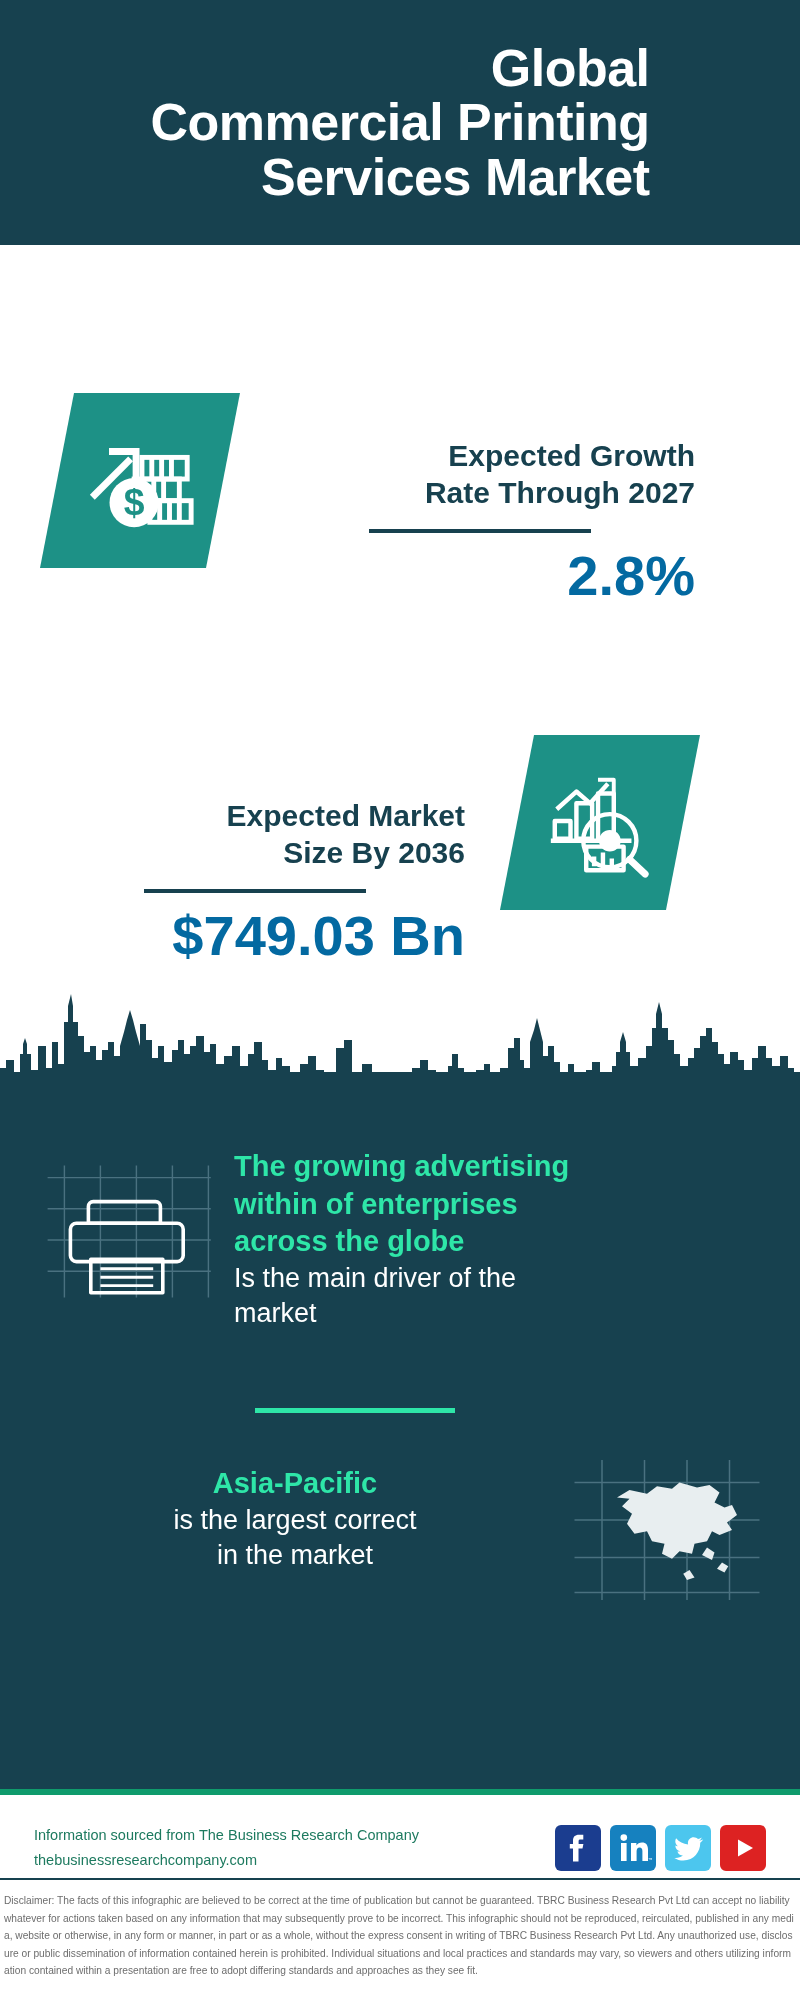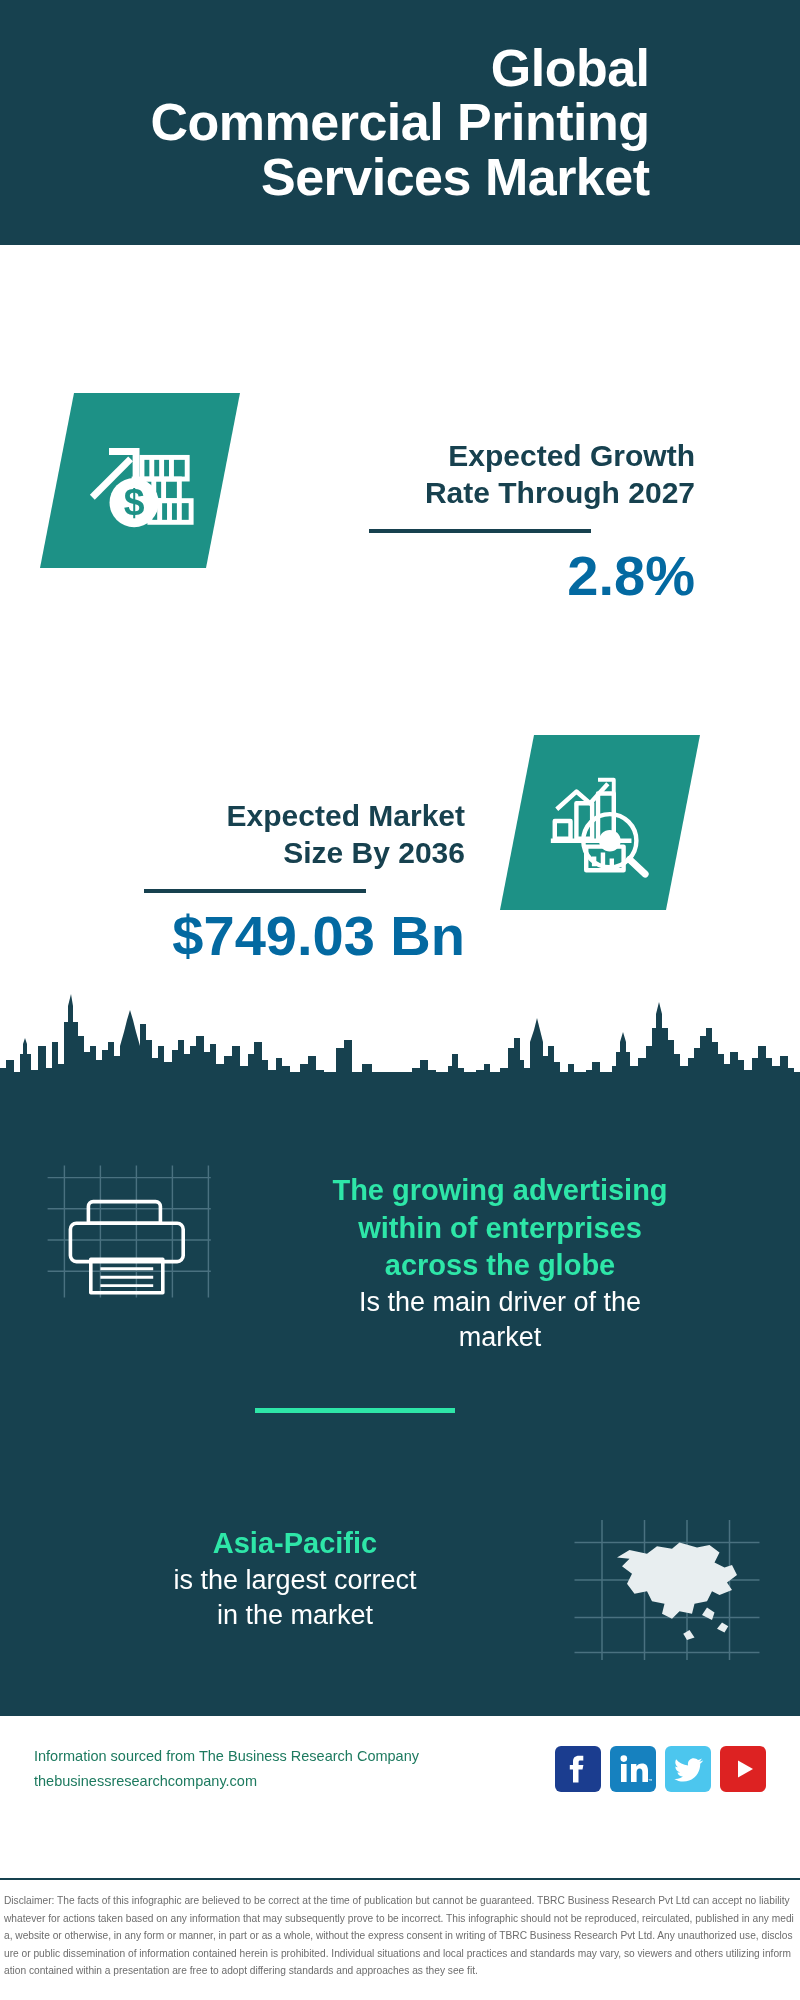--- a/index.html
+++ b/index.html
@@ -67,51 +67,51 @@
     display:block;
   }
 
   
   .driver {
     position:absolute; left:0; top:1148px; width:800px;
     display:flex; align-items:flex-start; padding:0 28px;
   }
   .driver-ico { width:200px; flex:0 0 200px; padding-top:8px; }
   .driver-ico svg { width:180px; height:150px; display:block; margin:0 auto; }
-  .driver-txt { flex:1 1 auto; text-align:center; padding:0 6px;margin-top:24px; }
+  .driver-txt { flex:1 1 auto; padding:0 6px; }
   .hl {
     color:#2ee6a8; font-size:29px; font-weight:bold; line-height:1.3;
   }
   .sub {
     color:#ffffff; font-size:27px; font-weight:normal; line-height:1.3;
   }
 
   .mid-rule {
     position:absolute; left:255px; top:1408px;
     width:200px; height:5px; background:#2ee6a8;
   }
 
   
   .region {
-    position:absolute; left:0; top:1515px; width:800px;
+    position:absolute; left:0; top:1455px; width:800px;
     display:flex; align-items:flex-start; padding:0 28px;
   }
   .region-txt { flex:1 1 auto; text-align:center; padding-top:10px; }
   .region-ico { width:210px; flex:0 0 210px; }
   .region-ico svg { width:200px; height:150px; display:block; margin:0 auto; }
 
   
   .greenbar {
     position:absolute; left:0; top:1789px; width:800px; height:6px;
     background:#0f9b6c;
   }
 
   
   .footer {
-    position:absolute; left:0; top:1716px; width:800px; height:105px;
+    position:absolute; left:0; top:1795px; width:800px; height:105px;
     background:#ffffff;
     display:flex; align-items:center; padding:0 34px;
   }
   .src { flex:1 1 auto; }
   .src div { color:#1d7a5f; font-size:14.5px; line-height:1.72; }
   .social { display:flex; gap:9px; align-items:center; }
   .sq { width:46px; height:46px; border-radius:6px;
         display:flex; align-items:center; justify-content:center; }
   .sq svg { display:block; }
   .sq.fb { background:#1b3d8f; }

